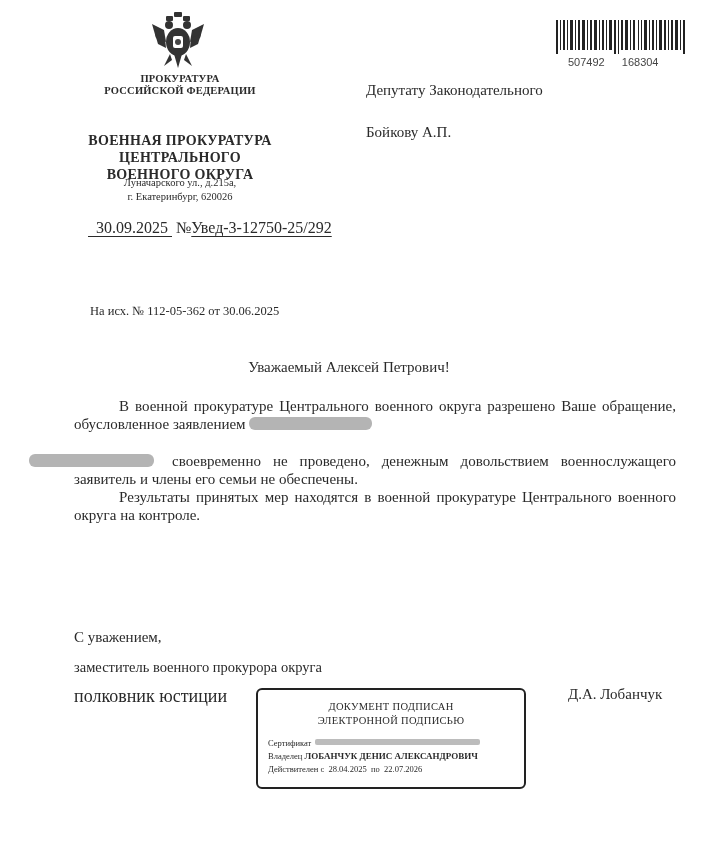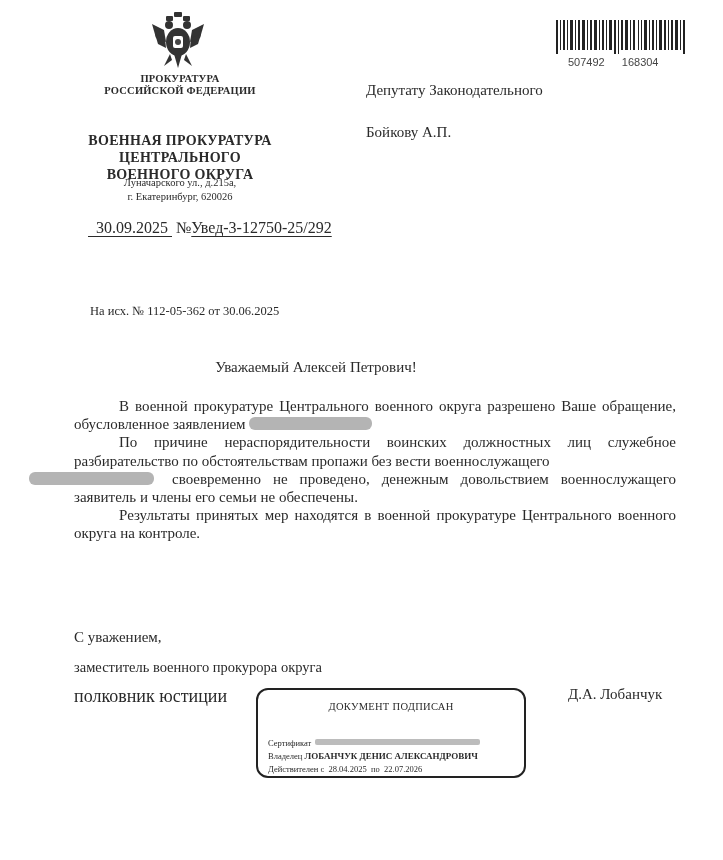--- a/index.html
+++ b/index.html
@@ -12,31 +12,31 @@
     .org-small { left: 95px; top: 73px; width: 170px; text-align: center; font-size: 10.5px; font-weight: bold; line-height: 12px; letter-spacing: 0.2px; }
     .org-big { left: 80px; top: 132px; width: 200px; text-align: center; font-size: 14px; font-weight: bold; line-height: 17px; letter-spacing: 0.3px; }
     .org-addr { left: 95px; top: 176px; width: 170px; text-align: center; font-size: 10.5px; line-height: 14px; }
     .reg-line { left: 88px; top: 219px; font-size: 16px; white-space: nowrap; }
     .reg-line .u { text-decoration: underline; text-underline-offset: 3px; }
     .barcode { left: 556px; top: 20px; width: 140px; height: 38px; }
     .barcode-nums { left: 568px; top: 56px; font-family: "Liberation Sans", sans-serif; font-size: 11px; color: #444; word-spacing: 14px; }
     .addressee { left: 366px; top: 82px; font-size: 15px; line-height: 16px; }
     .addressee-name { left: 366px; top: 124px; font-size: 15px; }
     .ref { left: 90px; top: 304px; font-size: 12.5px; }
-    .greeting { left: 0; width: 632px; top: 359px; text-align: center; font-size: 15px; }
+    .greeting { left: 0; width: 632px; top: 359px; text-align: center; font-size: 15px; padding-left: 33px; }
     .body-text { left: 74px; top: 397px; width: 602px; font-size: 15px; line-height: 18.2px; text-align: justify; }
     .body-text p { margin: 0; text-indent: 45px; }
     .redact { display: inline-block; background: #b4b4b4; border-radius: 6px; height: 13px; vertical-align: -1px; }
     .r1 { width: 123px; }
     .r2 { width: 125px; margin-left: -45px; margin-right: 18px; }
     .sign1 { left: 74px; top: 629px; font-size: 15px; }
     .sign2 { left: 74px; top: 659px; font-size: 14.5px; }
     .sign3 { left: 74px; top: 686px; font-size: 18px; }
     .signer { left: 568px; top: 686px; font-size: 15px; }
-    .stamp { left: 256px; top: 688px; width: 270px; height: 90px; border: 2.5px solid #222; border-radius: 12px; box-sizing: border-box; padding-left: 32px; }
+    .stamp { left: 256px; top: 688px; width: 270px; height: 101px; border: 2.5px solid #222; border-radius: 6px; box-sizing: border-box; padding-left: 32px; }
     .stamp-title { position: absolute; left: 0; right: 0; top: 10px; text-align: center; font-size: 10.5px; line-height: 14px; letter-spacing: 0.3px; }
     .stamp-row { position: absolute; left: 10px; font-size: 8.5px; white-space: nowrap; }
     .stamp-row b { font-size: 9px; }
     .cert-redact { display: inline-block; width: 165px; height: 6px; background: #bcbcbc; border-radius: 2px; margin-left: 4px; vertical-align: 1px; }
   </style>
 </head>
 <body>
 
 <svg class="abs emblem" viewBox="0 0 56 58">
   <g fill="#333">
@@ -126,32 +126,33 @@
   <div>Депутату Законодательного</div>
 </div>
 <div class="abs addressee-name">Бойкову А.П.</div>
 
 <div class="abs ref">На исх. № 112-05-362 от 30.06.2025</div>
 
 <div class="abs greeting">Уважаемый Алексей Петрович!</div>
 
 <div class="abs body-text">
   <p><span>В военной прокуратуре Центрального военного округа разрешено Ваше обращение, обусловленное заявлением</span> <span class="redact r1"></span></p>
-  <p><span>По причине нераспорядительности воинских должностных лиц служебное разбирательство по обстоятельствам пропажи без вести военнослужащего</span> <br><span class="redact r2"></span><span>своевременно не проведено, денежным довольствием военнослужащего заявитель и члены его семьи не обеспечены.</span></p>
+  <p> <br><span class="redact r2"></span><span>своевременно не проведено, денежным довольствием военнослужащего заявитель и члены его семьи не обеспечены.</span></p>
   <p>Результаты принятых мер находятся в военной прокуратуре Центрального военного округа на контроле.</p>
 </div>
 
 <div class="abs sign1">С уважением,</div>
 <div class="abs sign2">заместитель военного прокурора округа</div>
 <div class="abs sign3">полковник юстиции</div>
 <div class="abs signer">Д.А. Лобанчук</div>
 
 <div class="abs stamp">
   <div class="stamp-title">
     <div>ДОКУМЕНТ ПОДПИСАН</div>
+    <div>ЭЛЕКТРОННОЙ ПОДПИСЬЮ</div>
   </div>
   <div class="stamp-row" style="top:48px">
     <span>Сертификат</span><span class="cert-redact"></span>
   </div>
   <div class="stamp-row" style="top:61px">
     <span>Владелец</span>&nbsp;<b>ЛОБАНЧУК ДЕНИС АЛЕКСАНДРОВИЧ</b>
   </div>
   <div class="stamp-row" style="top:74px">
     <span>Действителен с</span>&nbsp;
     <span>28.04.2025</span>&nbsp;

